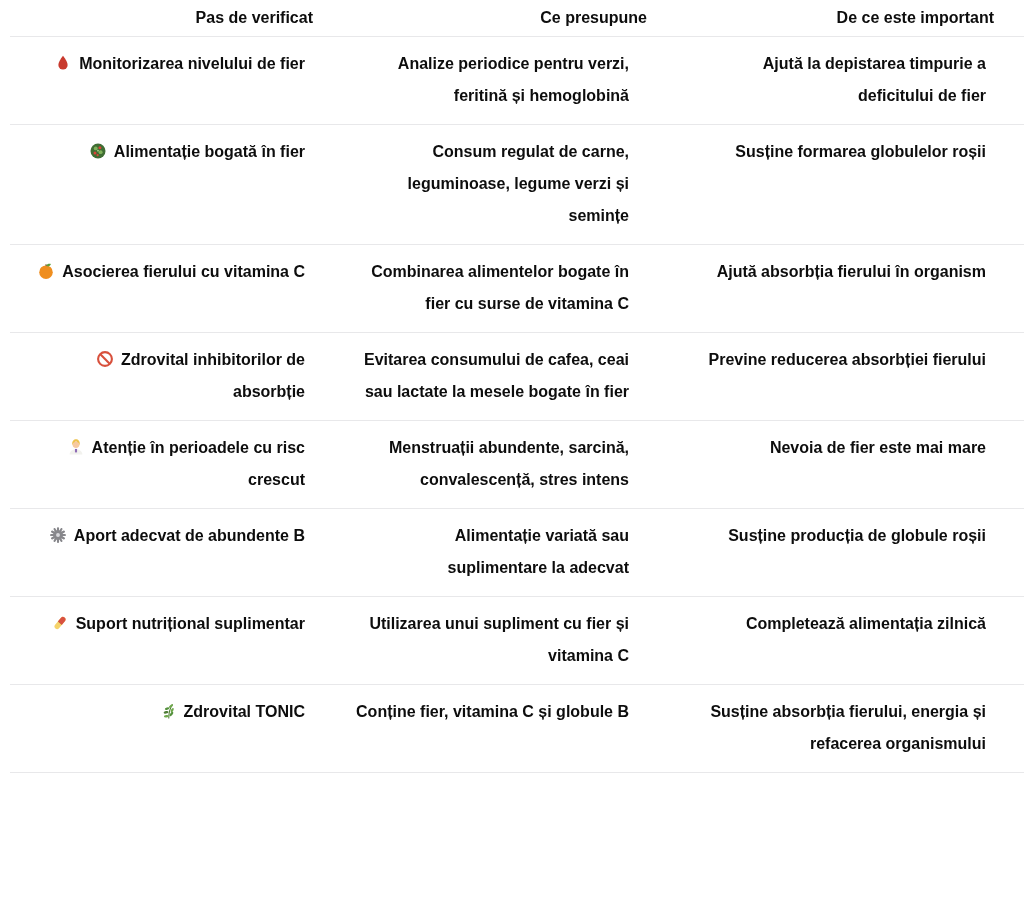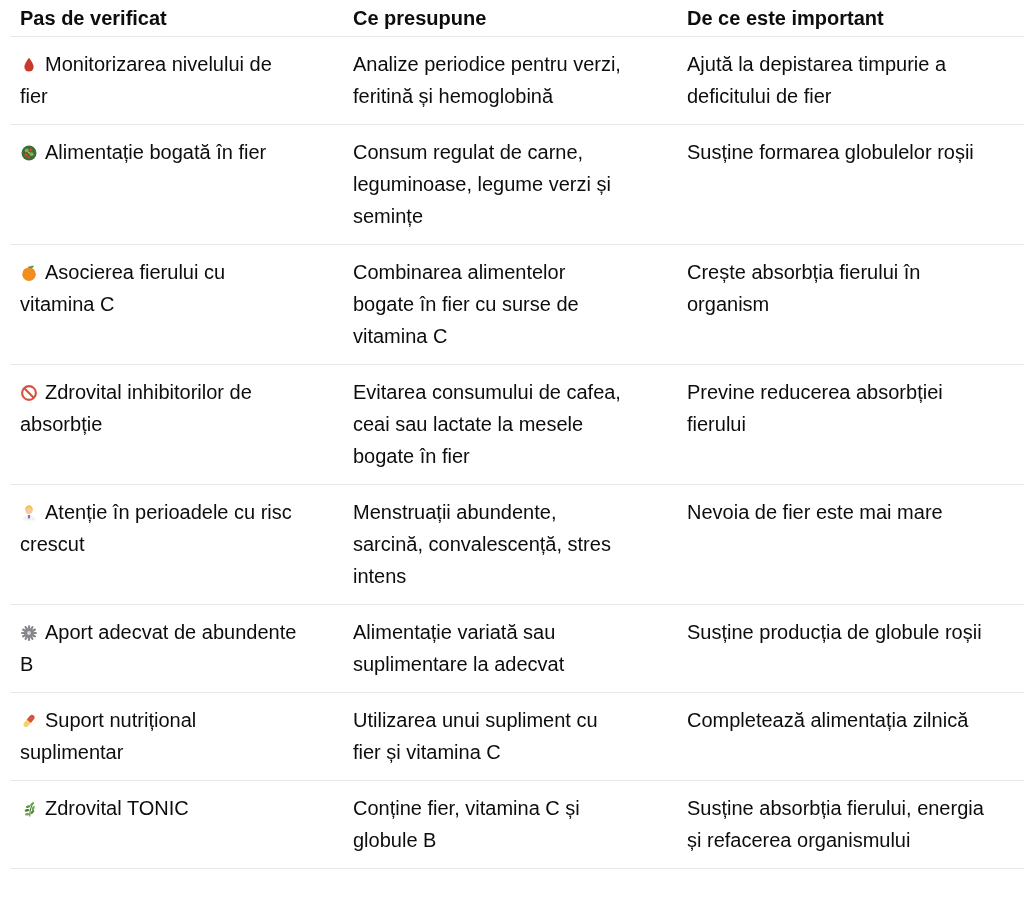--- a/index.html
+++ b/index.html
@@ -19,34 +19,34 @@
   }
   table.info-table {
     border-collapse: collapse;
     table-layout: fixed;
     width: 1014px;
   }
   col.c1 { width: 333px; }
   col.c2 { width: 334px; }
   col.c3 { width: 347px; }
   th, td {
-    text-align: left;
+    text-align: right;
     vertical-align: top;
     border-bottom: 1px solid #e8e8ea;
-    font-size: 20px;
+    font-size: 16px;
   }
   th {
     font-weight: 700;
     padding: 6px 30px 6px 10px;
     line-height: 24px;
   }
   td {
     padding: 11px 38px 12px 10px;
     line-height: 32px;
-    font-weight: 400;
+    font-weight: 700;
   }
   td.what-cell { padding-right: 48px; }
   .icon {
     display: inline-block;
     width: 18px;
     height: 18px;
     vertical-align: -3px;
     margin-right: 7px;
   }
   .icon svg { width: 18px; height: 18px; display: block; }
@@ -98,21 +98,21 @@
 
       <tr>
         <td>
           <span class="icon"><svg viewBox="0 0 24 24">
                 <circle cx="12" cy="13.5" r="9" fill="#ef8e1f"></circle>
                 <path d="M12 4.5c1.5-2 4-2.8 6.5-2 -0.5 2.2-2.8 3.5-5.5 3z" fill="#5d9e3c"></path>
                 <rect x="11.3" y="2.8" width="1.4" height="2.6" rx="0.7" fill="#7a5330"></rect>
               </svg></span><span>Asocierea fierului cu vitamina C</span>
         </td>
         <td class="what-cell">Combinarea alimentelor bogate în fier cu surse de vitamina C</td>
-        <td>Crește absorbția fierului în organism</td>
+        <td>Ajută absorbția fierului în organism</td>
       </tr>
 
       <tr>
         <td>
           <span class="icon"><svg viewBox="0 0 24 24">
                 <circle cx="12" cy="12" r="9.2" fill="none" stroke="#d8503c" stroke-width="2.8"></circle>
                 <line x1="5.8" y1="5.8" x2="18.2" y2="18.2" stroke="#d8503c" stroke-width="2.8"></line>
               </svg></span><span>Zdrovital inhibitorilor de absorbție</span>
         </td>
         <td class="what-cell">Evitarea consumului de cafea, ceai sau lactate la mesele bogate în fier</td>

